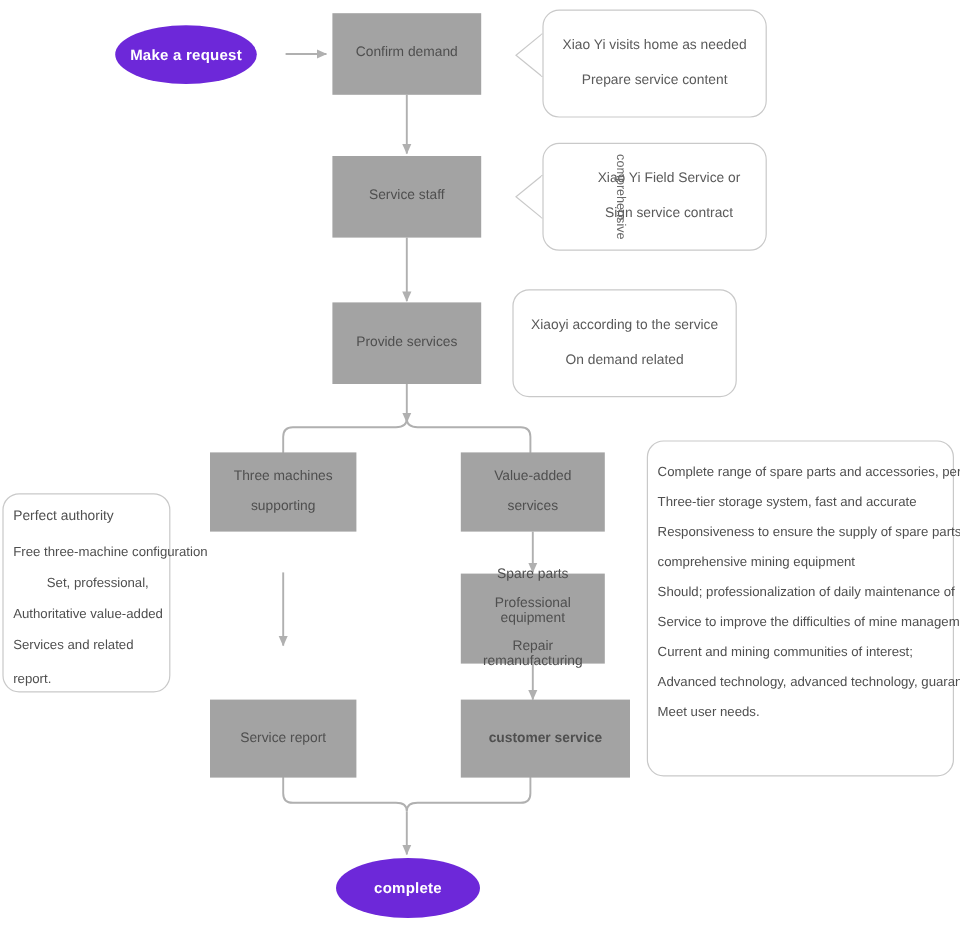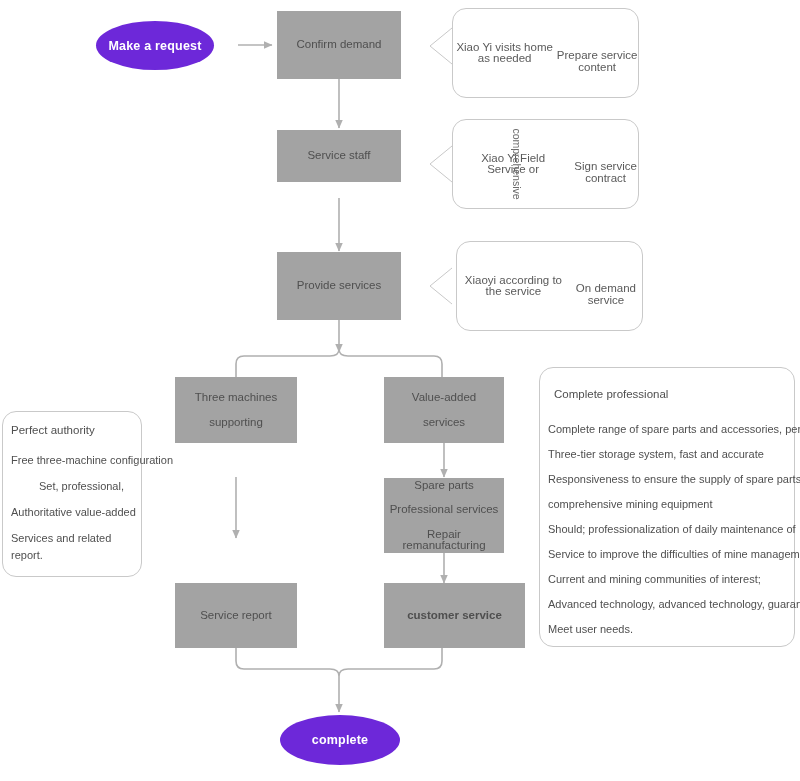--- a/index.html
+++ b/index.html
@@ -53,20 +53,21 @@
     font-weight: bold;
     letter-spacing: 0.2px;
   }
 
   
   .callout {
     background: #ffffff;
     border: 1px solid #c9c9c9;
     border-radius: 14px;
     display: flex;
+    flex-direction: column;
     align-items: center;
     justify-content: center;
     font-size: 11.5px;
     color: #5a5a5a;
     line-height: 1.0;
     text-align: center;
   }
   .callout .ln + .ln { margin-top: 17px; }
 
   .vert-label {
@@ -141,41 +142,41 @@
 </svg>
 
 <div class="node ellipse" style="left:96px; top:21px; width:118px; height:49px;">
   <span>Make a request</span>
 </div>
 
 <div class="node pbox" style="left:277px; top:11px; width:124px; height:68px;">
   <span class="ln">Confirm demand</span>
 </div>
 
-<div class="node pbox" style="left:277px; top:130px; width:124px; height:52px;">
+<div class="node pbox" style="left:277px; top:130px; width:124px; height:68px;">
   <span class="ln">Service staff</span>
 </div>
 
 <div class="node pbox" style="left:277px; top:252px; width:124px; height:68px;">
   <span class="ln">Provide services</span>
 </div>
 
 <div class="node pbox" style="left:175px; top:377px; width:122px; height:66px;">
   <span class="ln">Three machines</span>
   <span class="ln">supporting</span>
 </div>
 
 <div class="node pbox" style="left:384px; top:377px; width:120px; height:66px;">
   <span class="ln">Value-added</span>
   <span class="ln">services</span>
 </div>
 
 <div class="node pbox" style="left:384px; top:478px; width:120px; height:75px;">
   <span class="ln">Spare parts</span>
-  <span class="ln">Professional services</span>
+  <span class="ln">Professional equipment</span>
   <span class="ln">Repair remanufacturing</span>
 </div>
 
 <div class="node pbox" style="left:175px; top:583px; width:122px; height:65px;">
   <span class="ln">Service report</span>
 </div>
 
 <div class="node pbox" style="left:384px; top:583px; width:141px; height:65px;font-weight:bold;">
   <span class="ln">customer service</span>
 </div>
@@ -188,38 +189,37 @@
   <span class="ln">Xiao Yi visits home as needed</span>
   <span class="ln">Prepare service content</span>
 </div>
 
 <div class="node callout" style="left:452px; top:119px; width:187px; height:90px;">
   <span class="vert-label">comprehensive</span>
   <span class="ln" style="margin-left:24px;">Xiao Yi Field Service or</span>
   <span class="ln" style="margin-left:24px;">Sign service contract</span>
 </div>
 
-<div class="node callout" style="left:456px; top:241px; width:187px; height:90px;text-align:center;">
+<div class="node callout" style="left:427px; top:241px; width:187px; height:90px;text-align:center;">
   <span class="ln">Xiaoyi according to the service</span>
-  <span class="ln">On demand service</span>
+  <span class="ln">On demand related</span>
 </div>
 
 <div class="node panel" style="left:2px; top:411px; width:140px; height:166px; padding:12px 8px 0 8px;">
   <div class="ptitle" style="margin-bottom:18px;">Perfect authority</div>
   <div>
     <div class="pline" style="margin-bottom:14px;">Free three-machine configuration</div>
     <div class="pline" style="margin-bottom:14px;margin-left:28px;">Set, professional,</div>
     <div class="pline" style="margin-bottom:14px;">Authoritative value-added</div>
-    <div class="pline" style="margin-bottom:5px;">Services and related</div>
+    <div class="pline" style="margin-bottom:16px;">Services and related</div>
     <div class="pline">report.</div>
   </div>
 </div>
 
 <div class="node panel" style="left:539px; top:367px; width:256px; height:280px; padding:20px 0 0 8px;">
-  <div class="ptitle" style="margin-bottom:23px; padding-left:6px;">Complete professional</div>
   <div>
     <div class="pline" style="margin-bottom:13px;">Complete range of spare parts and accessories, perfect</div>
     <div class="pline" style="margin-bottom:13px;">Three-tier storage system, fast and accurate</div>
     <div class="pline" style="margin-bottom:13px;">Responsiveness to ensure the supply of spare parts</div>
     <div class="pline" style="margin-bottom:13px;">comprehensive mining equipment</div>
     <div class="pline" style="margin-bottom:13px;">Should; professionalization of daily maintenance of</div>
     <div class="pline" style="margin-bottom:13px;">Service to improve the difficulties of mine management</div>
     <div class="pline" style="margin-bottom:13px;">Current and mining communities of interest;</div>
     <div class="pline" style="margin-bottom:13px;">Advanced technology, advanced technology, guarantee</div>
     <div class="pline">Meet user needs.</div>

